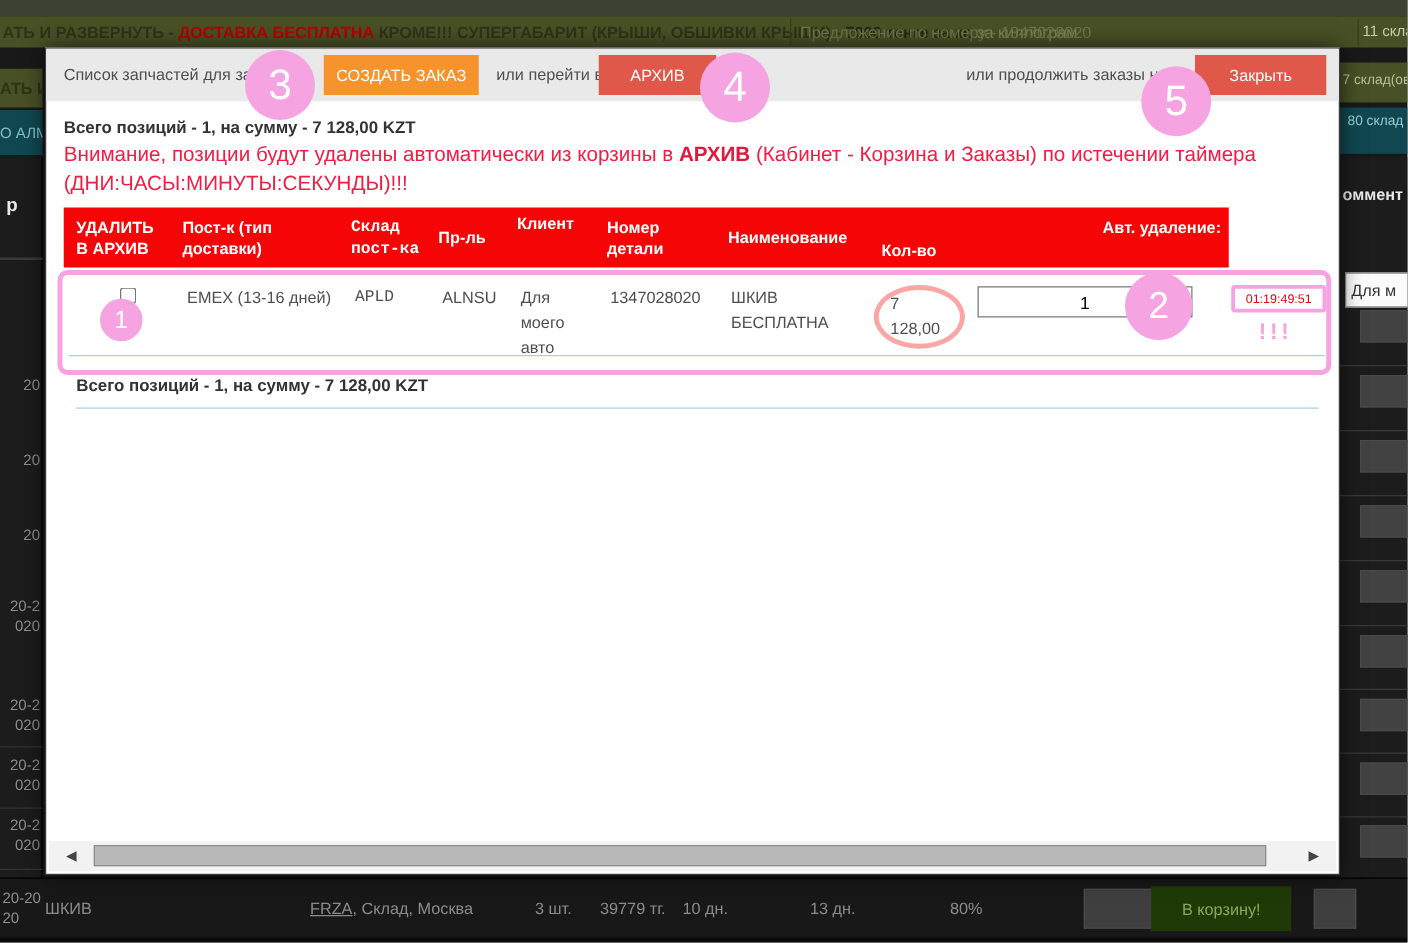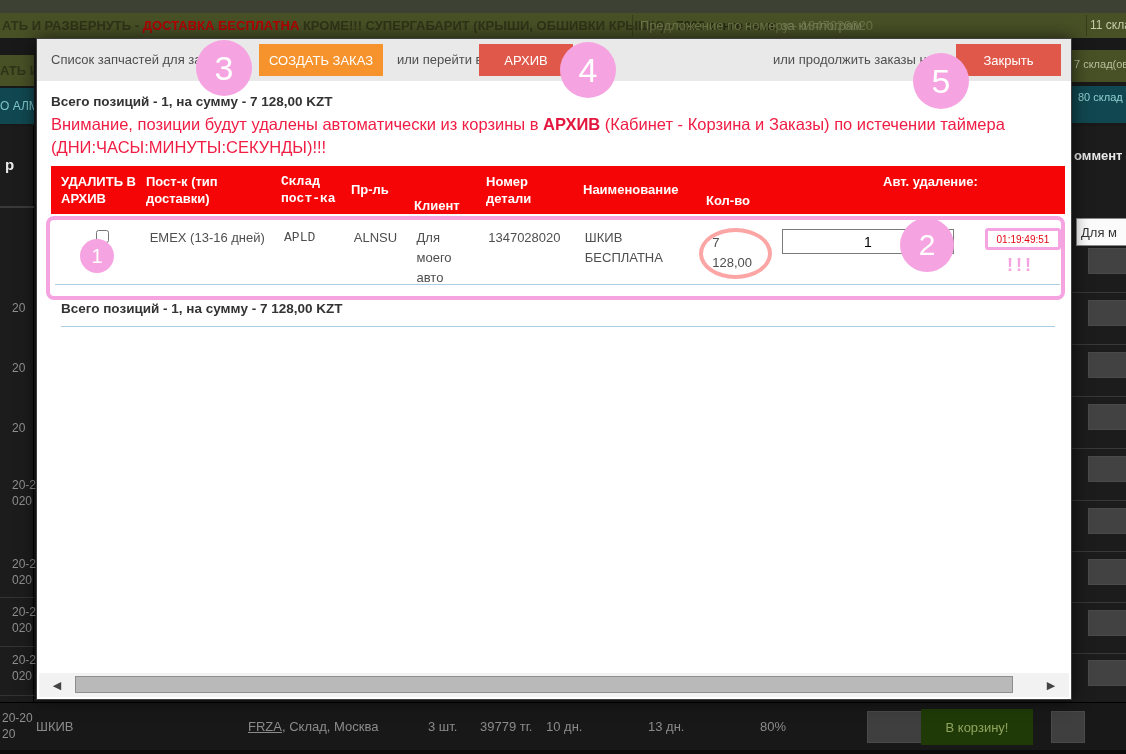--- a/index.html
+++ b/index.html
@@ -16,21 +16,21 @@
   #bar-row1 .vdiv { position:absolute; top:2px; height:21px; width:1px; background:#363d1c; }
   .txt-red { color:#b30000; }
   .txt-dark { color:#262a12; }
   .txt-gray { color:#7e8560; font-weight:normal; }
 
   .left-strip-green { left:0; top:55px; width:34px; height:31px; background:#485026; color:#2f3317; font-weight:bold; font-size:13px; line-height:31px; overflow:hidden; white-space:nowrap; }
   .left-strip-teal  { left:0; top:88px; width:34px; height:36px; background:#114750; color:#7ec3c9; font-size:12px; line-height:36px; overflow:hidden; white-space:nowrap; }
   #left-col { left:0; top:126px; width:34px; height:576px; background:#1c1c1c; border-right:1px solid #000; }
   #left-col .colhead { position:absolute; left:5px; top:30px; color:#e8e8e8; font-weight:bold; font-size:15px; }
   #left-col .headline { position:absolute; left:0; top:80px; width:34px; height:2px; background:#3a3a3a; }
-  #left-col .lrow { position:absolute; left:12px; width:30px; color:#8f8f8f; font-size:12px; line-height:16px; word-break:break-all; }
+  #left-col .lrow { position:absolute; left:2px; width:30px; color:#8f8f8f; font-size:12px; line-height:16px; word-break:break-all;text-align:right; }
   #left-col .sep { position:absolute; left:0; width:34px; height:1px; background:#333; }
 
   .right-strip-green { left:1072px; top:50px; width:54px; height:32px; background:#485026; color:#b9bf9e; font-size:11px; padding:8px 0 0 2px; overflow:hidden; white-space:nowrap; }
   .right-strip-teal  { left:1072px; top:86px; width:54px; height:37px; background:#114750; color:#8fd0d0; font-size:11px; padding:5px 0 0 6px; overflow:hidden; white-space:nowrap; }
   #right-col { left:1072px; top:126px; width:54px; height:576px; background:#1c1c1c;padding-left:24px; }
   #right-col .colhead { position:absolute; left:2px; top:22px; color:#e8e8e8; font-weight:bold; font-size:13px; }
   #right-col .comment-input { position:absolute; left:4px; top:92px; width:52px; height:28px; background:#fbfbfb; border:1px solid #8a8a8a; font-size:13px; color:#333; padding-left:4px; font-family:"Liberation Sans", sans-serif; }
   #right-col .mini-box { position:absolute; left:16px; width:40px; height:26px; background:#424242; border:1px solid #4a4a4a; }
   #right-col .sep { position:absolute; left:0; width:54px; height:1px; background:#383838; }
 
@@ -58,21 +58,21 @@
   #btn-archive { left:442px; width:94px; background:#e0584a; }
   #btn-close { left:919px; width:105px; background:#e0584a; }
   .mh-text { position:absolute; top:13px; font-size:13px; color:#4f4f4f; white-space:nowrap; }
   #mh-or1 { left:360px; }
   #mh-or2 { left:736px; }
 
   #summary-top { position:absolute; left:14px; top:55px; font-size:13.5px; font-weight:bold; color:#333; }
   #warning { position:absolute; left:14px; top:74px; width:970px; font-size:16.5px; color:#f01d44; line-height:23px; }
   #warning b { font-weight:bold; color:#e3173d; }
 
-  #cart-table-header { position:absolute; left:14px; top:127px; width:1014px; height:48px; background:#f50505; display:flex; }
+  #cart-table-header { position:absolute; left:14px; top:127px; width:932px; height:48px; background:#f50505; display:flex; }
   .hc { color:#fff; font-weight:bold; font-size:13px; padding:7px 0 0 10px; line-height:17px; }
   .c1{width:85px;} .c2{width:135px;} .c3{width:70px;font-family:Liberation Mono, monospace;} .c4{width:63px;} .c5{width:72px;}
   .c6{width:97px;} .c7{width:123px;} .c8{width:75px;} .c9{width:177px;} .c10{width:111px;}
 
   #row-highlight { position:absolute; left:9px; top:177px; width:1019px; height:84px; border:4px solid #f5a3e1; border-radius:8px; background:#fff; }
   #cart-row { position:absolute; left:5px; top:2px; width:1005px; display:flex; font-size:13px; color:#4f4f4f; line-height:20px; }
   .rc { padding:6px 0 0 10px; }
   #cart-row .rc { min-height:62px; }
   #row-underline { position:absolute; left:5px; top:64px; width:1005px; height:1px; background:#aacfe4; }
   #row-checkbox { margin-left:31px; margin-top:2px; width:13px; height:13px; }
@@ -180,21 +180,21 @@
 
   <div id="summary-top">Всего позиций - 1, на сумму - 7 128,00 KZT</div>
 
   <div id="warning"><span>Внимание, позиции будут удалены автоматически из корзины в </span><b>АРХИВ</b><span> (Кабинет - Корзина и Заказы) по истечении таймера (ДНИ:ЧАСЫ:МИНУТЫ:СЕКУНДЫ)!!!</span></div>
 
   <div id="cart-table-header">
     <div class="hc c1">УДАЛИТЬ В АРХИВ</div>
     <div class="hc c2">Пост-к (тип доставки)</div>
     <div class="hc c3">Склад пост-ка</div>
     <div class="hc c4" style="padding-top:15px;">Пр-ль</div>
-    <div class="hc c5" style="padding-top:31px;">Клиент</div>
+    <div class="hc c5" style="padding-top:4px;">Клиент</div>
     <div class="hc c6">Номер детали</div>
     <div class="hc c7" style="padding-top:15px;">Наименование</div>
     <div class="hc c9" style="padding-top:26px;">Кол-во</div>
     <div class="hc c10">Авт. удаление:</div>
   </div>
 
   <div id="row-highlight">
     <div id="cart-row">
       <div class="rc c1"><input type="checkbox" id="row-checkbox" style=""></div>
       <div class="rc c2">EMEX (13-16 дней)</div>

